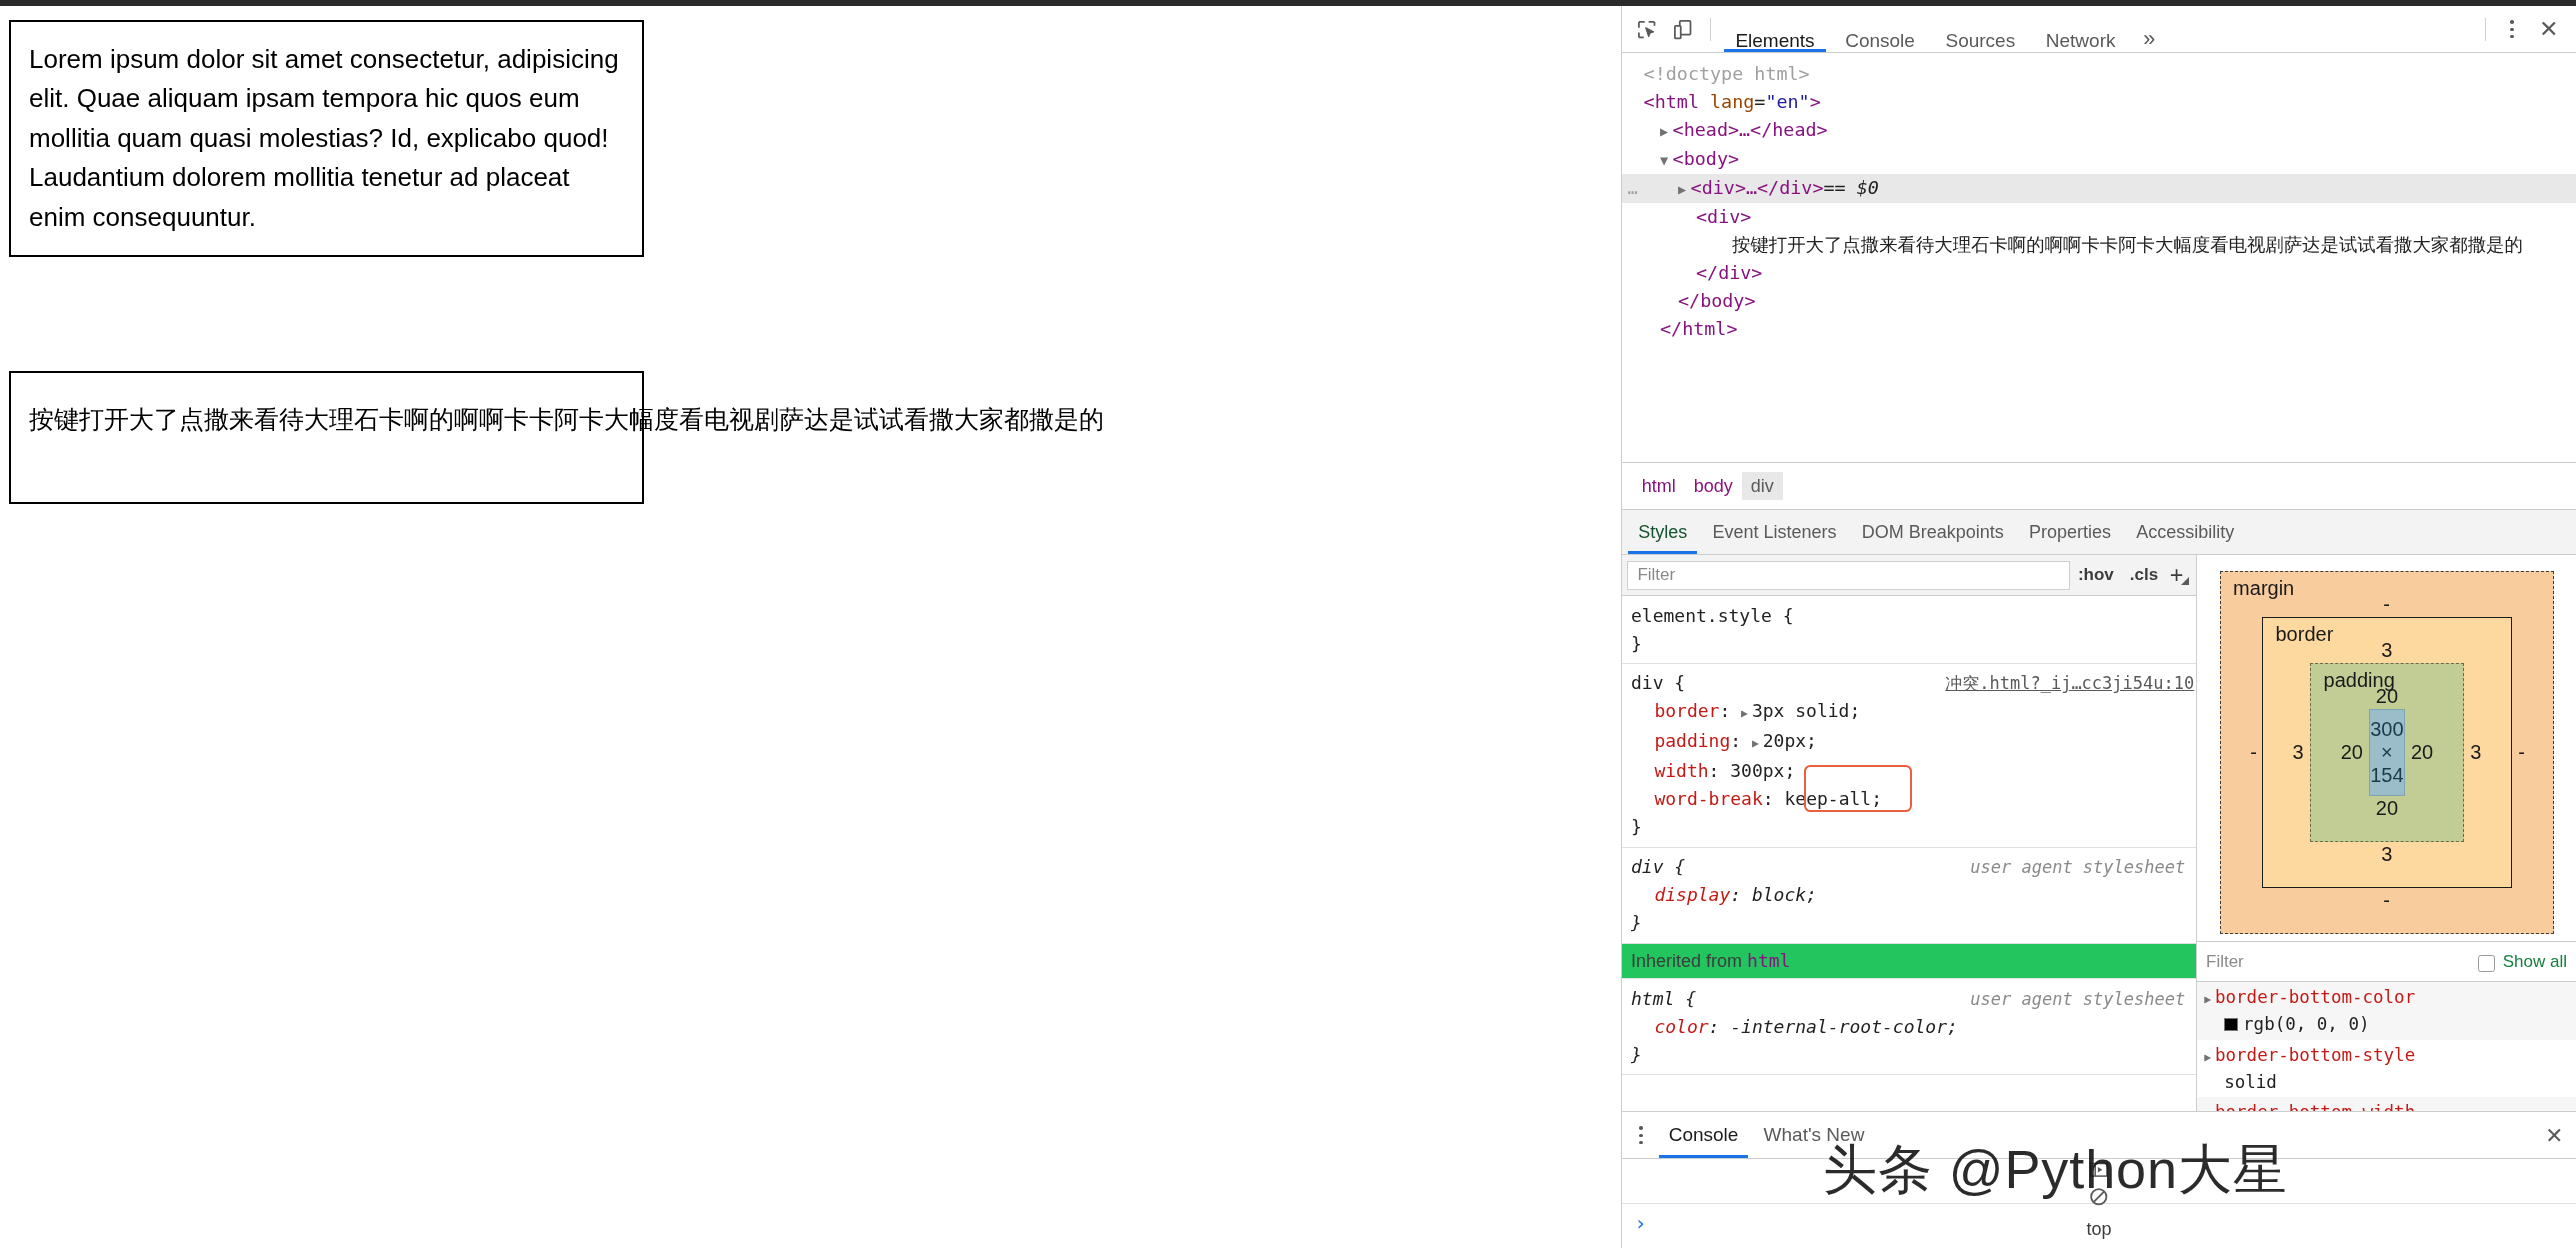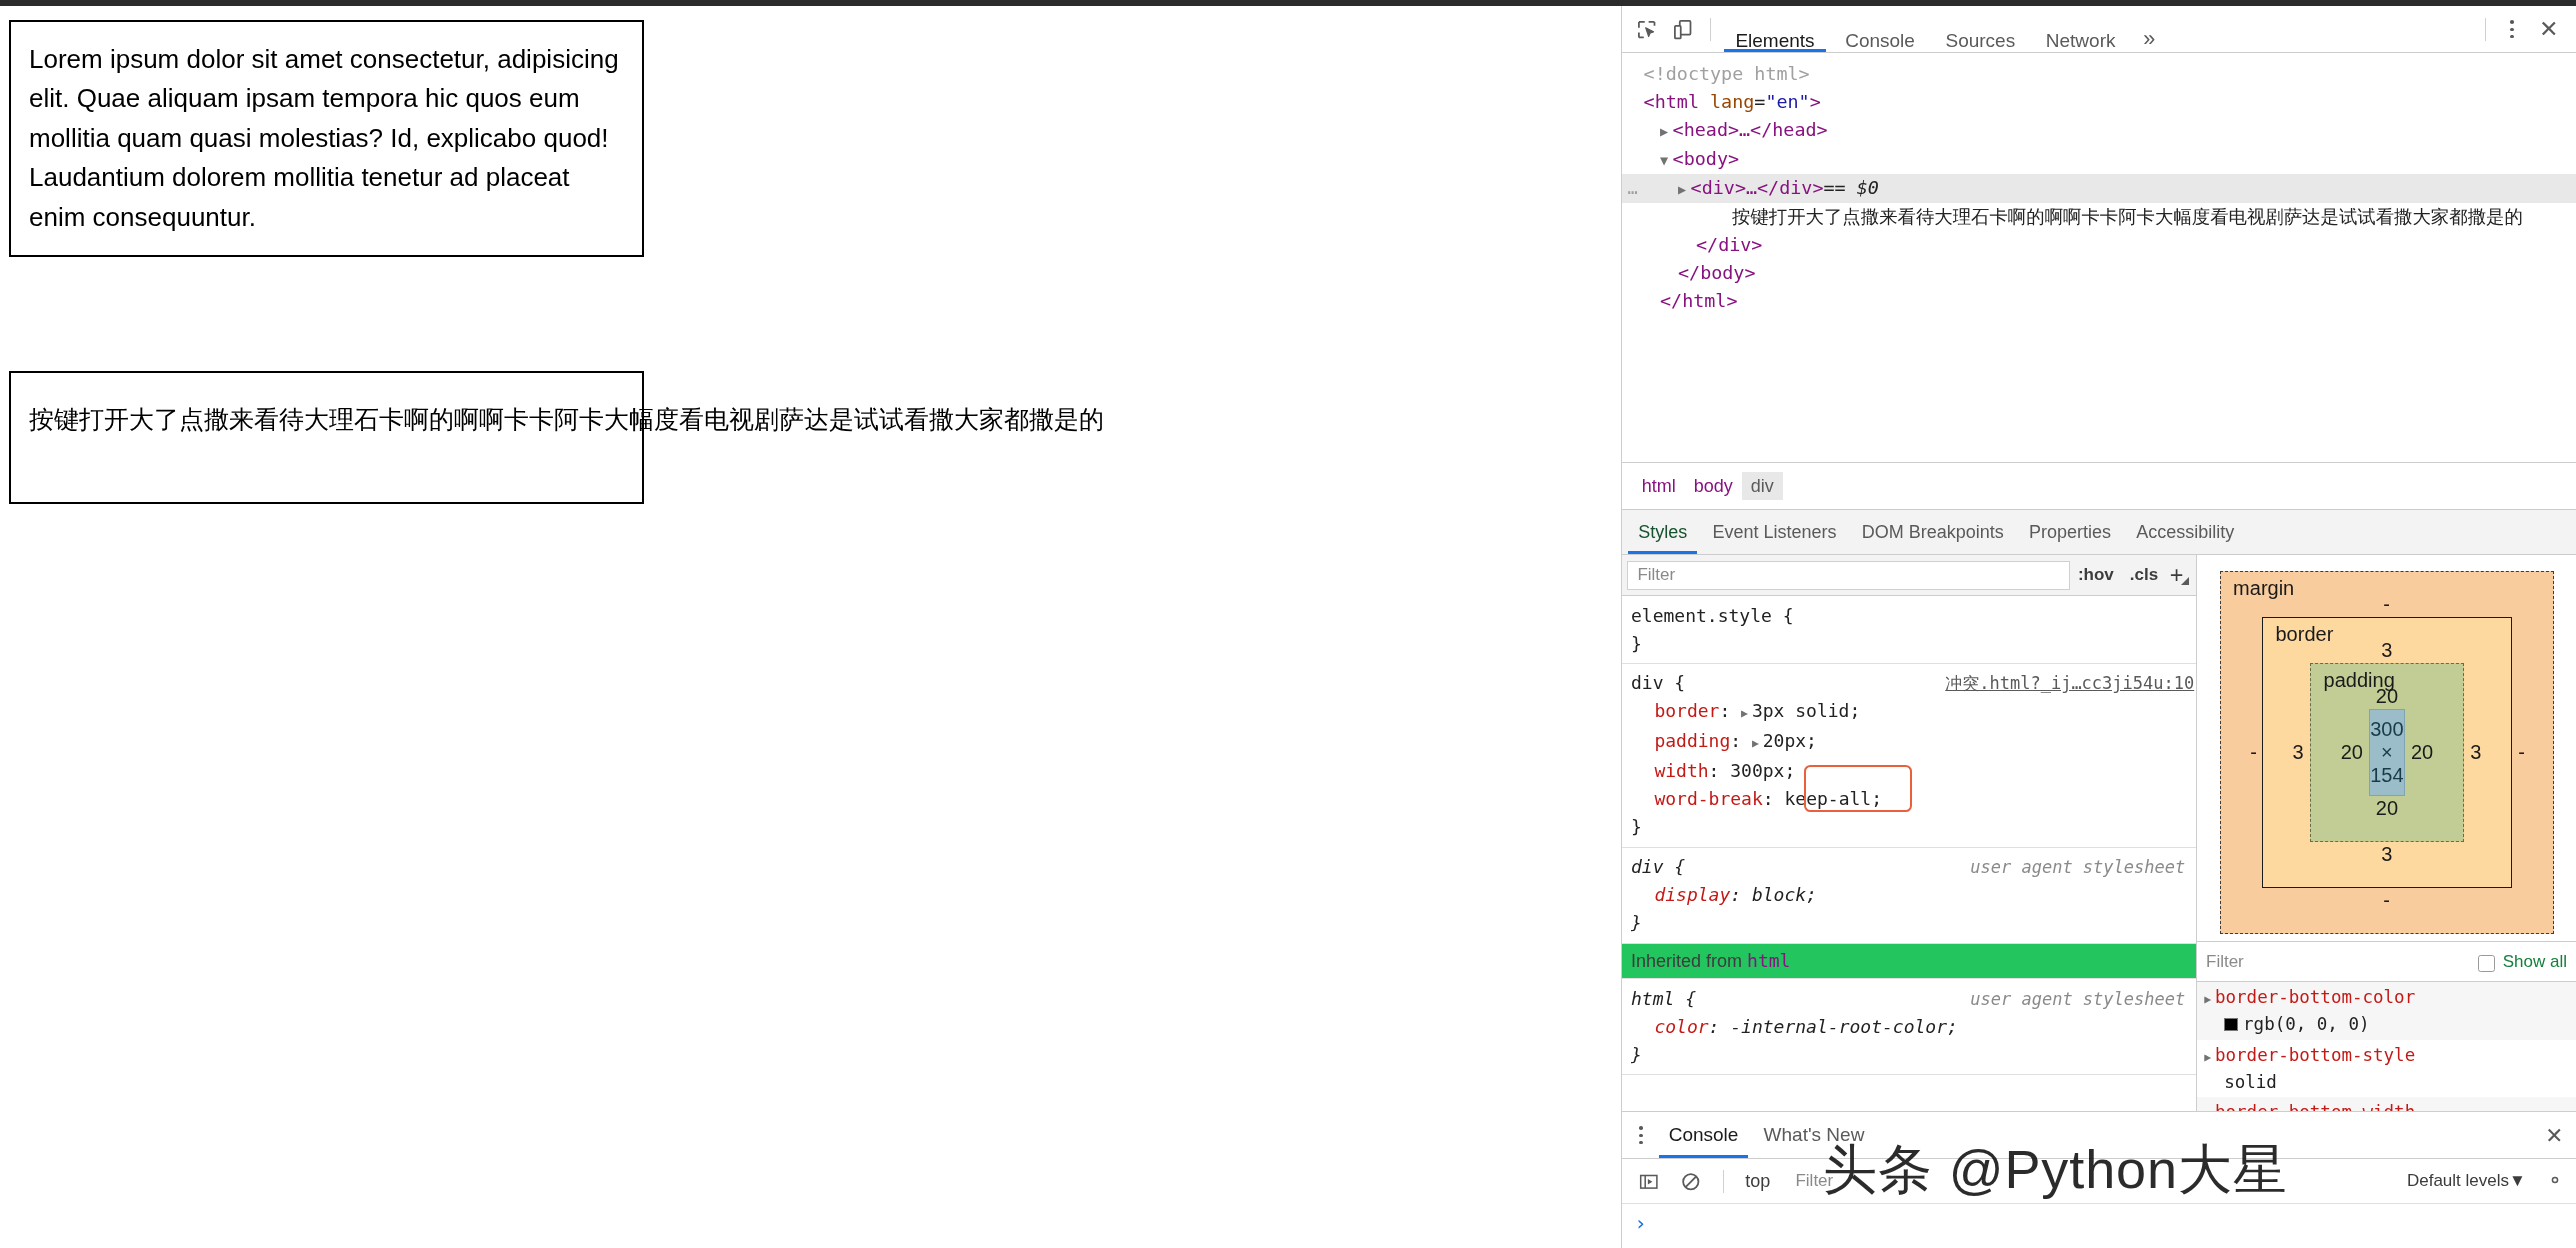--- a/index.html
+++ b/index.html
@@ -290,21 +290,21 @@
   .drawer-tab{
     display:flex; align-items:center; height:100%;
     padding:0 12.6px; font-size:19px; color:#5a5a5a; cursor:pointer; position:relative;
   }
   .drawer-tab.active{ color:#1a1a1a;}
   .drawer-tab.active::after{ content:""; position:absolute; left:2.7px; right:2.7px; bottom:0; height:3.6px; background:#1a73e8;}
   .console-tools{
     height:45px; min-height:45px;
     display:flex; align-items:center;
     border-bottom:0.9px solid #e0e0e0;
-    padding:0 9px; gap:5.4px;
+    padding:0 9px; gap:5.4px;flex-direction:column;
   }
   .ctx-sel{ font-size:18px; color:#3c3c3c; padding:0 7.2px; cursor:pointer;}
   .cfilter{ font-size:17px; color:#8a8a8a; margin-left:12.6px; flex:1;}
   .levels{ font-size:17px; color:#3c3c3c; cursor:pointer; padding-right:10.8px;}
   .gear{ width:25px; text-align:center; cursor:pointer;}
   .console-prompt{
     flex:1; display:flex; align-items:flex-start;
     padding:7.2px 0 0 12.6px;
     font-family:"DejaVu Sans Mono", monospace; font-size:20px;
     color:#1a73e8;
@@ -379,20 +379,21 @@
       <div class="closebtn">✕</div>
     </div>
   </div>
 
   <div class="dom-tree">
     <div class="dline cm">&lt;!doctype html&gt;</div>
     <div class="dline"><span class="tg">&lt;html </span><span class="at">lang</span><span>=</span><span class="av">"en"</span><span class="tg">&gt;</span></div>
     <div class="dline ind1"><span class="tri">▶</span><span class="tg">&lt;head&gt;…&lt;/head&gt;</span></div>
     <div class="dline ind1"><span class="tri">▼</span><span class="tg">&lt;body&gt;</span></div>
     <div class="dline ind2 sel"><span class="dots">…</span><span class="tri">▶</span><span class="tg">&lt;div&gt;…&lt;/div&gt;</span><span class="dollar">== $0</span></div>
+    <div class="dline ind3"><span class="tg">&lt;div&gt;</span></div>
     <div class="dline ind3 cjk-node" style="white-space:normal; padding-right:12.6px; text-indent:36px;">按键打开大了点撒来看待大理石卡啊的啊啊卡卡阿卡大幅度看电视剧萨达是试试看撒大家都撒是的</div>
     <div class="dline ind3"><span class="tg">&lt;/div&gt;</span></div>
     <div class="dline ind2"><span class="tg">&lt;/body&gt;</span></div>
     <div class="dline ind1"><span class="tg">&lt;/html&gt;</span></div>
   </div>
 
   <div class="crumbs">
     <div class="crumb">html</div>
     <div class="crumb">body</div>
     <div class="crumb cur">div</div>

